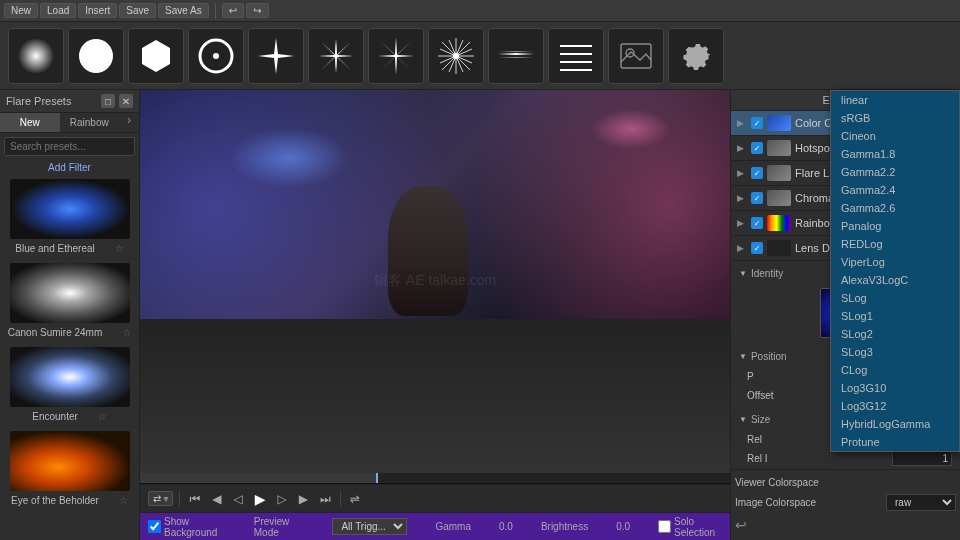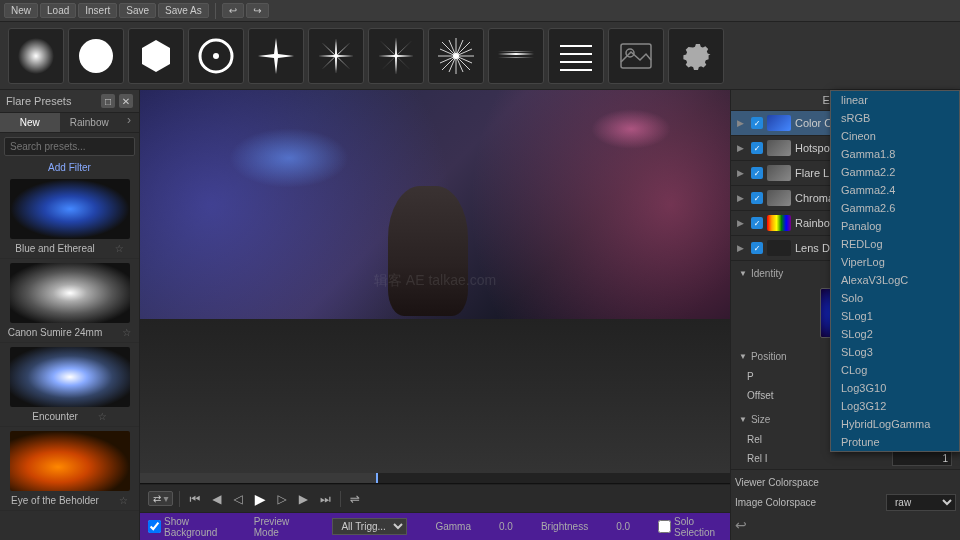--- a/index.html
+++ b/index.html
@@ -773,21 +773,21 @@
   <div class="cs-item">sRGB</div>
   <div class="cs-item">Cineon</div>
   <div class="cs-item">Gamma1.8</div>
   <div class="cs-item">Gamma2.2</div>
   <div class="cs-item">Gamma2.4</div>
   <div class="cs-item">Gamma2.6</div>
   <div class="cs-item">Panalog</div>
   <div class="cs-item">REDLog</div>
   <div class="cs-item">ViperLog</div>
   <div class="cs-item">AlexaV3LogC</div>
-  <div class="cs-item">Solo</div>
+  <div class="cs-item">SLog</div>
   <div class="cs-item">SLog1</div>
   <div class="cs-item">SLog2</div>
   <div class="cs-item">SLog3</div>
   <div class="cs-item">CLog</div>
   <div class="cs-item">Log3G10</div>
   <div class="cs-item">Log3G12</div>
   <div class="cs-item">HybridLogGamma</div>
   <div class="cs-item">Protune</div>
 
 </div>

